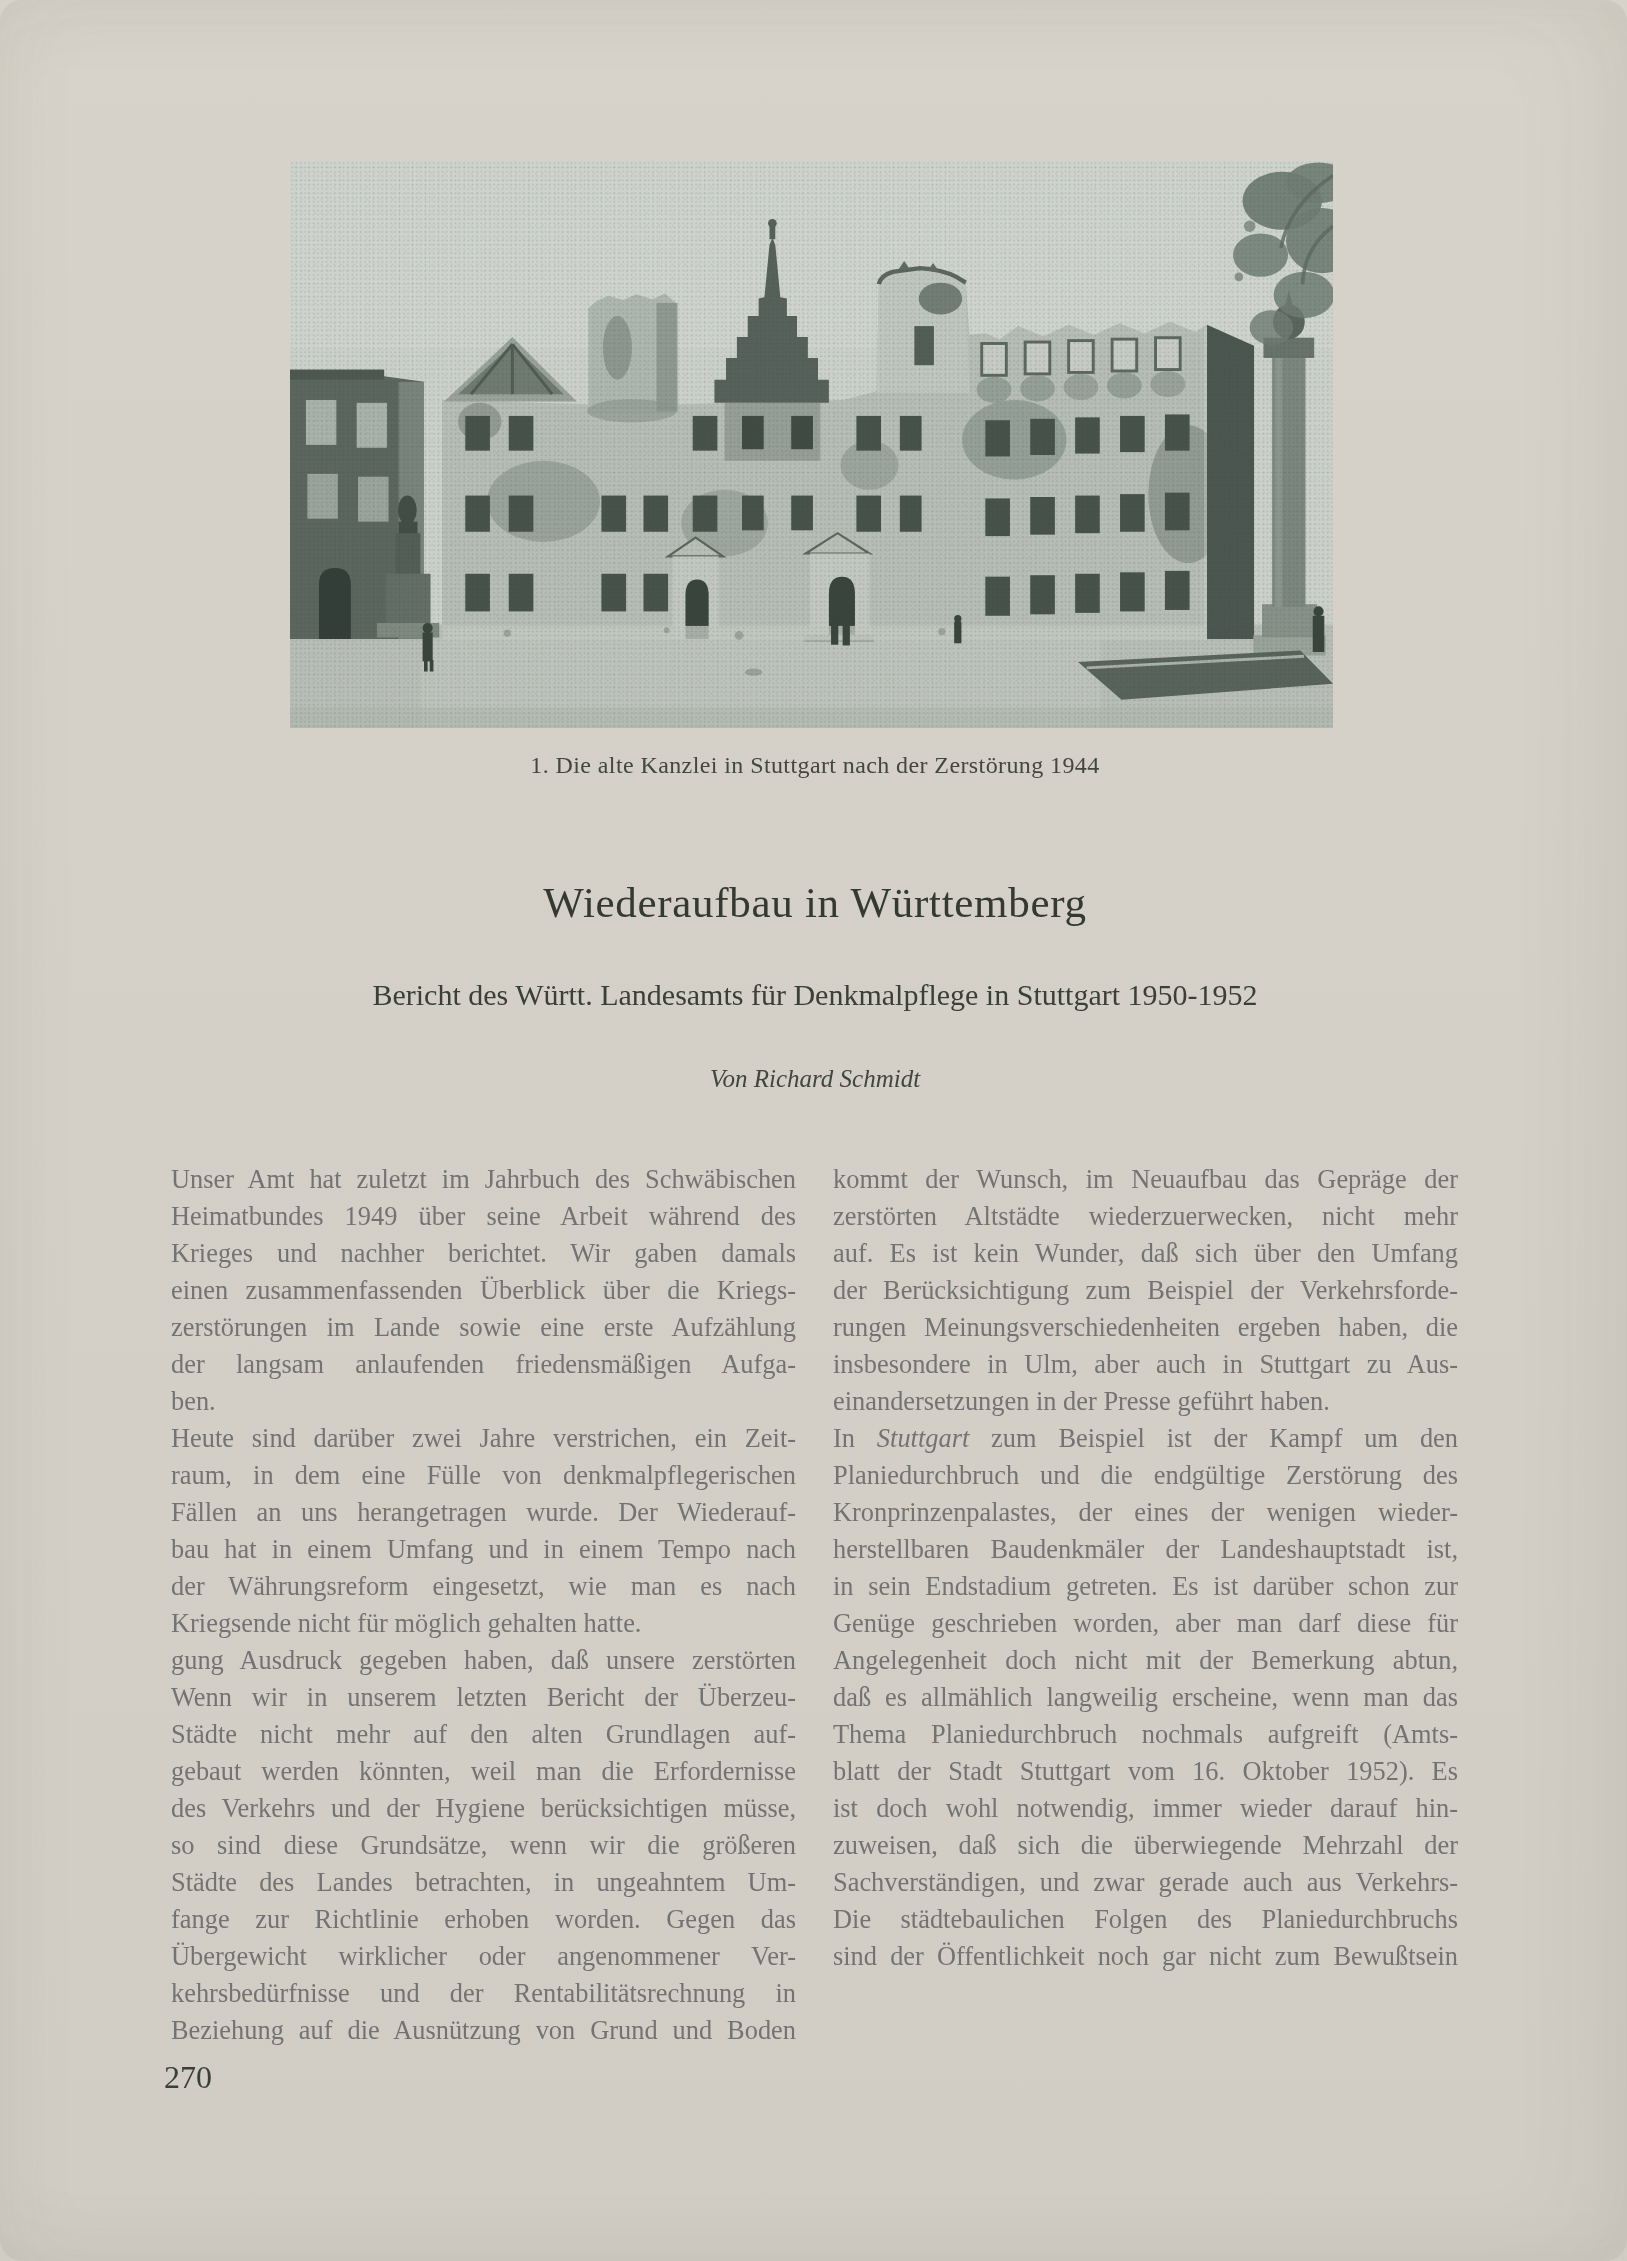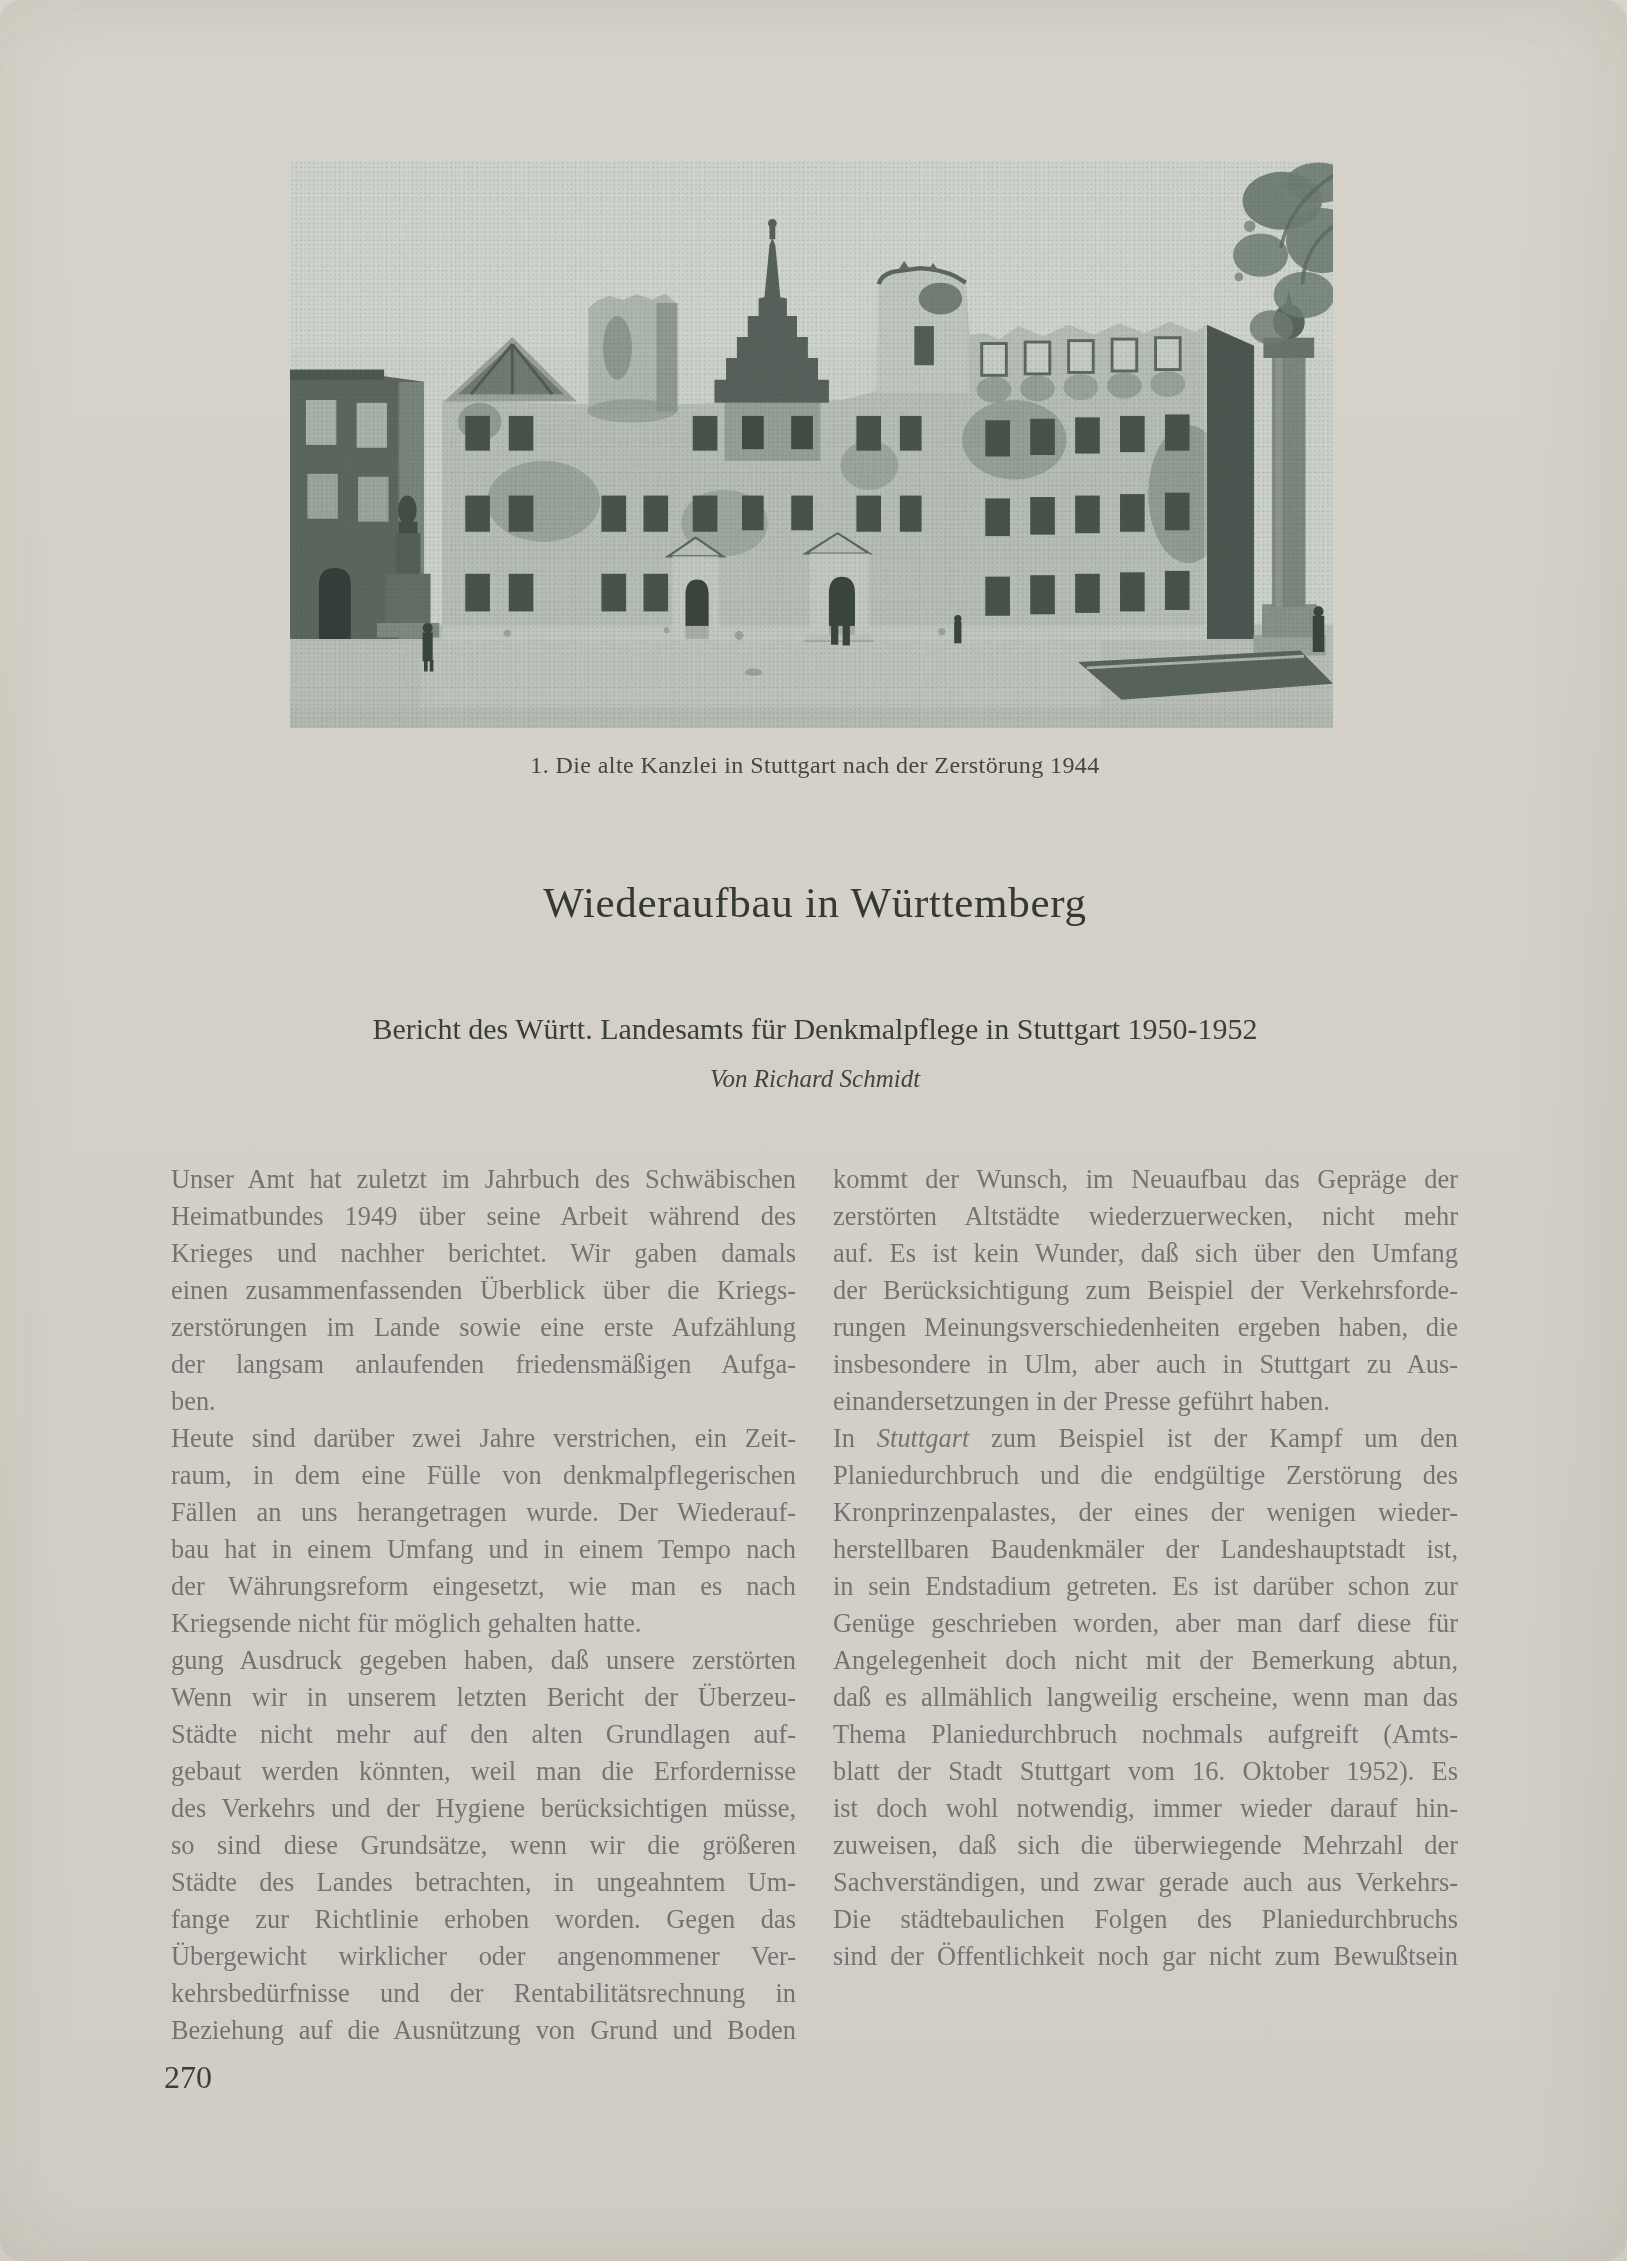--- a/index.html
+++ b/index.html
@@ -18,21 +18,21 @@
   .halftone{position:absolute;left:0;top:0;width:100%;height:100%;
     background-image:
       radial-gradient(rgba(50,62,55,0.16) 0.7px, rgba(0,0,0,0) 1.1px),
       radial-gradient(rgba(50,62,55,0.10) 0.7px, rgba(0,0,0,0) 1.2px);
     background-size:4.3px 4.3px,6.5px 6.5px;background-position:0 0,2.2px 2.9px;}
 
   
   .centerband{position:absolute;left:171px;width:1288px;text-align:center;}
   .caption{top:752px;font-size:24px;letter-spacing:0.4px;color:#42473f;}
   .title{top:878px;font-size:43px;letter-spacing:0.7px;color:#343931;font-weight:normal;text-align:center;}
-  .subtitle{top:1012px;font-size:30px;color:#3a3f37;}
+  .subtitle{top:978px;font-size:30px;color:#3a3f37;}
   .author{top:1065px;font-size:25px;font-style:italic;color:#41463e;}
 
   .col{position:absolute;top:1161px;font-size:26.4px;line-height:37px;color:#737373;}
   .col-left{left:171px;width:625px;}
   .col-right{left:833px;width:625px;}
   .tline{text-align:justify;text-align-last:justify;white-space:nowrap;}
   .tline.para-end{text-align-last:left;}
   .tline em{font-style:italic;}
 
   .pageno{position:absolute;left:164px;top:2059px;font-size:32px;color:#3a3f37;}

